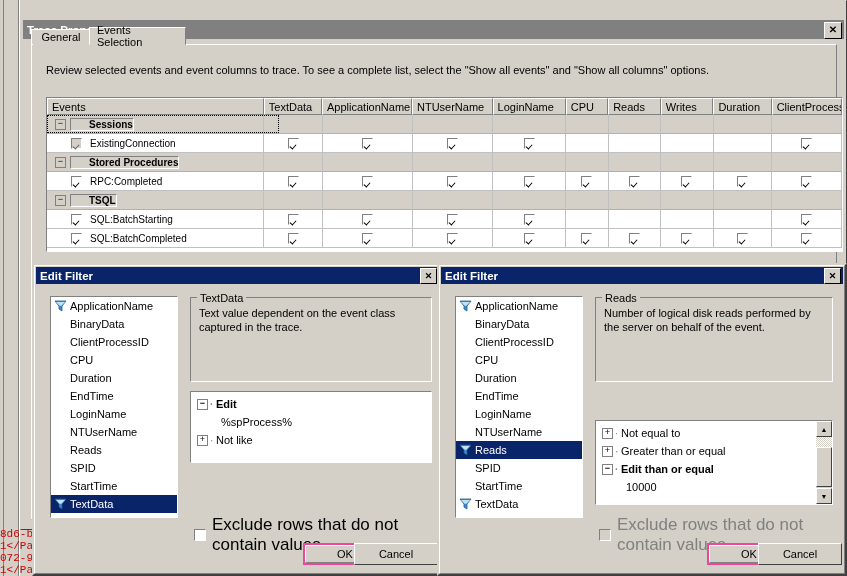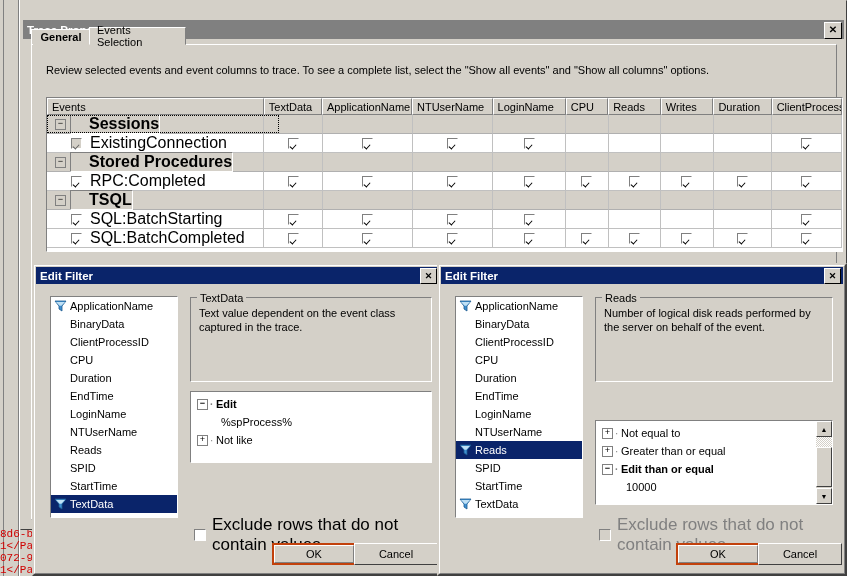--- a/index.html
+++ b/index.html
@@ -51,21 +51,21 @@
   }
   
   #tabstrip{position:absolute;left:10px;top:26px;width:806px;height:18px;}
   .tab{
     position:absolute;top:0;height:18px;padding:0 7px;
     display:flex;align-items:center;justify-content:center;
     font-size:11px;background:#d4d0c8;
     border:1px solid;border-color:#fff #808080 #d4d0c8 #fff;
     box-sizing:border-box;
   }
-  .tab.inactive{top:2px;height:16px;border-bottom-color:#808080;font-weight:bold;}
+  .tab.inactive{top:2px;height:16px;border-bottom-color:#808080;}
   .tab.active{font-weight:normal;z-index:5;background:#d4d0c8;}
   #tabbody{
     position:absolute;left:10px;top:43px;width:806px;height:476px;
     background:#d4d0c8;border:1px solid;border-color:#fff #808080 #808080 #fff;
     box-sizing:border-box;
   }
   #tabbody-cover{position:absolute;left:12px;top:43px;width:92px;height:2px;background:#d4d0c8;}
   #desc{position:absolute;left:25px;top:63px;width:790px;font-size:11px;color:#000;}
 
   
@@ -83,21 +83,21 @@
   }
   .grow{display:flex;height:19px;box-sizing:border-box;}
   .grow.grp-row{background:#d4d0c8;}
   .gcell{
     height:19px;box-sizing:border-box;border-right:1px solid #c0c0c0;
     border-bottom:1px solid #c0c0c0;background:#fff;
     display:flex;align-items:center;justify-content:center;
   }
   .grow.grp-row .gcell{background:#d4d0c8;border-bottom:1px solid #b0b0b0;}
   .gcell.evt{justify-content:flex-start;padding-left:2px;gap:4px;}
-  .ev-label{font-size:16px;white-space:nowrap;}
+  .ev-label{font-size:10px;white-space:nowrap;}
   .ev-label.grp{font-weight:bold;padding-left:18px;}
   .ev-label.child{padding-left:4px;}
   .expander{
     width:9px;height:9px;background:#d4d0c8;border:1px solid #808080;
     display:flex;align-items:center;justify-content:center;
     font-size:9px;line-height:7px;font-family:"Liberation Mono",monospace;
     margin-left:6px;flex:0 0 auto;color:#000;
   }
   .cbx{
     width:11px;height:11px;background:#fff;border:1px solid;
@@ -185,21 +185,21 @@
     width:12px;height:12px;background:#fff;border:1px solid;
     border-color:#808080 #fff #fff #808080;box-sizing:border-box;flex:0 0 auto;
   }
   .chk-row.dis .chkbox{background:#d4d0c8;}
   .btn{
     position:absolute;height:22px;background:#d4d0c8;
     border:1px solid;border-color:#fff #404040 #404040 #fff;
     box-sizing:border-box;display:flex;align-items:center;justify-content:center;
     font-size:11px;
   }
-  .btn.default{border:2px solid #c2410c;}
+  .btn.default{border:2px solid #ec4899;margin-left:31px;}
   .btn.default .inner{
     position:absolute;inset:0;border:1px solid;
     border-color:#fff #808080 #808080 #fff;box-sizing:border-box;
     display:flex;align-items:center;justify-content:center;
   }
 </style>
 </head>
 <body>
 
 <div id="desktop">

